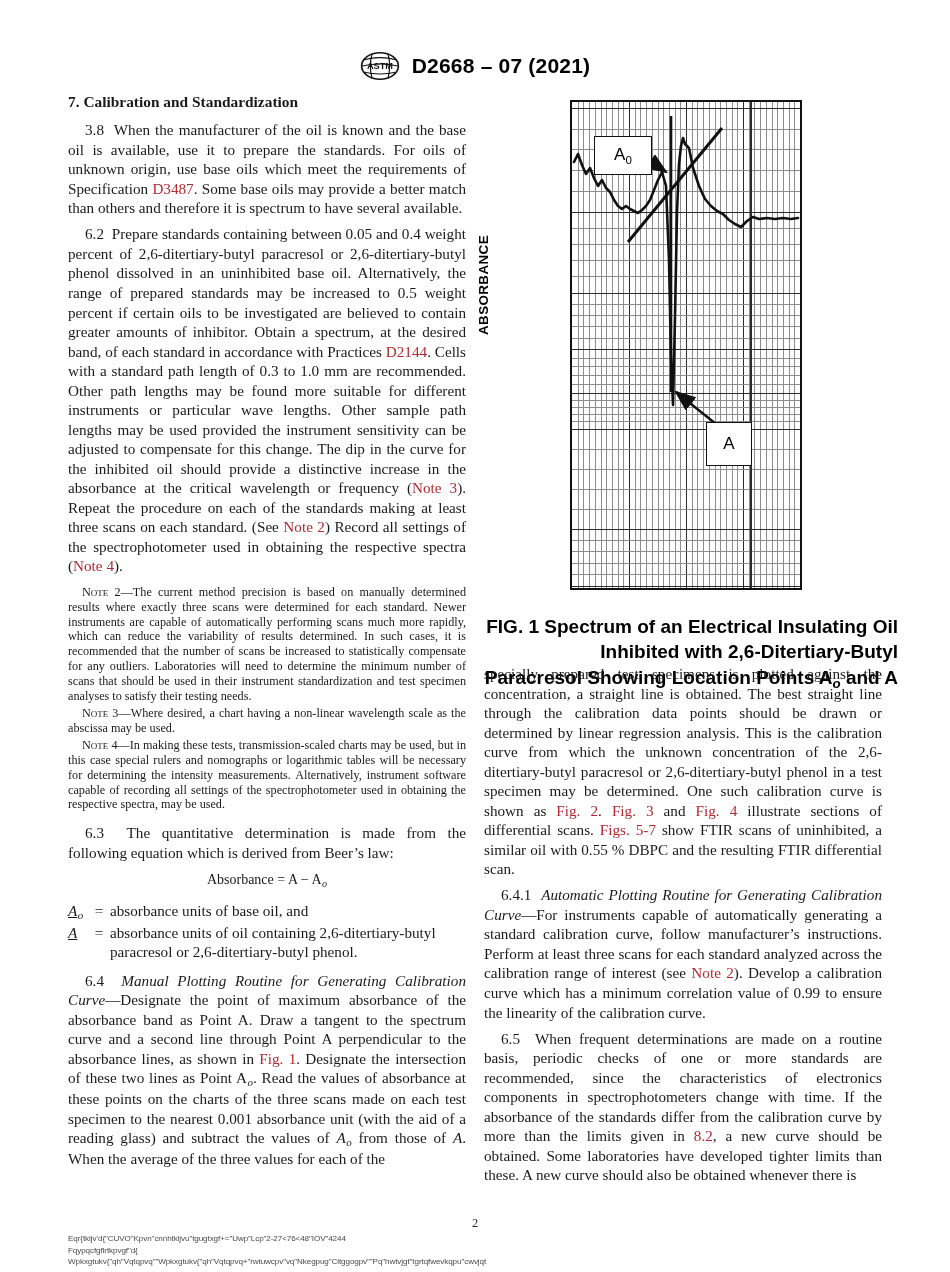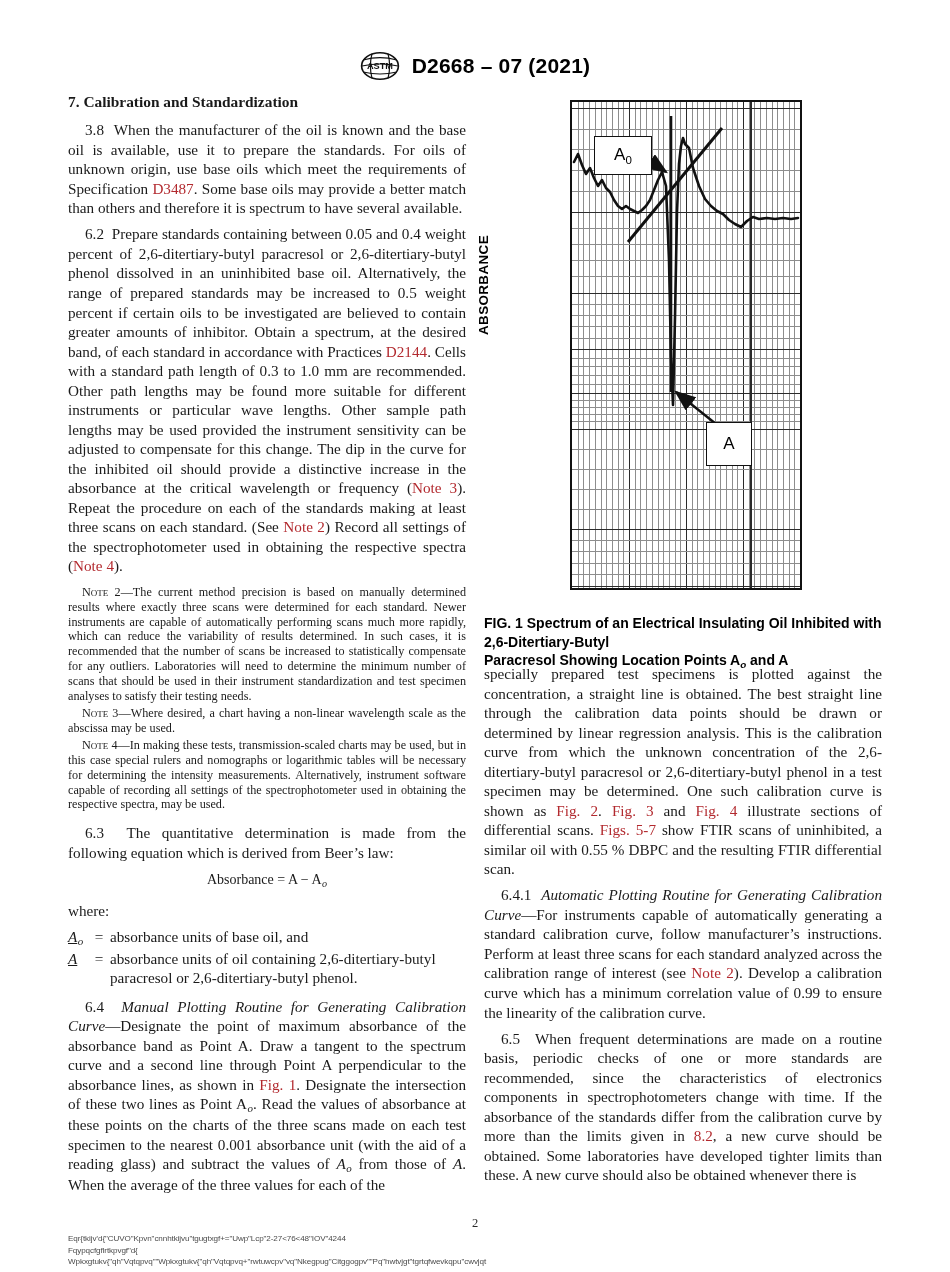--- a/index.html
+++ b/index.html
@@ -184,23 +184,23 @@
     justify-content: center;
     z-index: 6;
   }
   .callout sub { font-size: 0.68em; vertical-align: -0.32em; }
 
   #fig-caption {
     width: 414px;
     margin-top: 10px;
     font-family: "Liberation Sans", "DejaVu Sans", sans-serif;
     font-weight: bold;
-    font-size: 14px;
+    font-size: 19px;
     line-height: 1.33;
-    text-align: left;
+    text-align: right;
     color: #000;
   }
   #fig-caption sub {
     font-size: 0.7em;
     font-style: italic;
     vertical-align: -0.3em;
   }
 
   
   #col-right { top: 664px; }
@@ -277,21 +277,20 @@
 
     <p class="para">
       <span>6.3</span>&nbsp;
       <span>The quantitative determination is made from the following equation which is derived from Beer’s law:</span>
     </p>
 
     <p class="equation">
       <span>Absorbance = A − A</span><sub class="osub">o</sub>
     </p>
 
-    <p class="para nohang where-lbl">where:</p>
 
     <table class="deftable">
       <tbody>
         <tr>
           <td class="sym"><span>A</span><sub class="osub">o</sub></td>
           <td class="eq">=</td>
           <td class="def">absorbance units of base oil, and</td>
         </tr>
         <tr>
           <td class="sym"><span>A</span></td>

